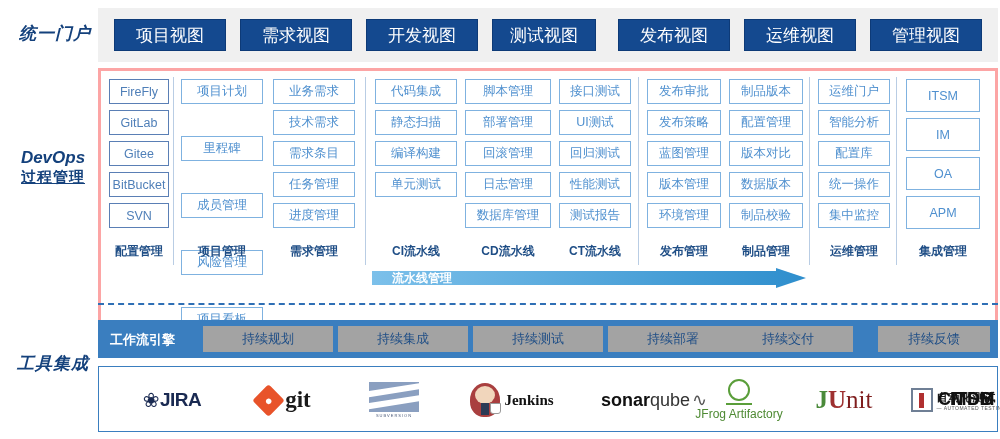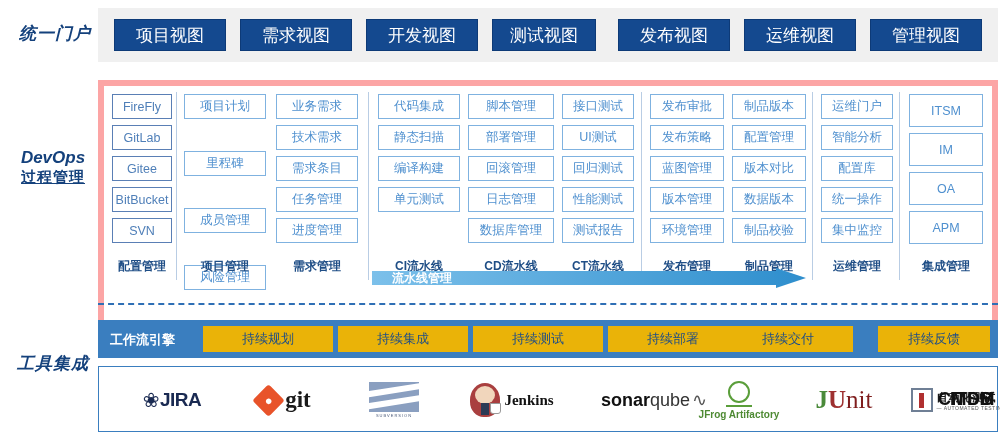--- a/index.html
+++ b/index.html
@@ -31,22 +31,22 @@
 
   
   #devops-label {
     position:absolute; left:8px; top:148px; width:90px;
     text-align:center; color:#14417c;
   }
   #devops-label .l1 { font-size:17px; font-weight:bold; font-style:italic; display:block; }
   #devops-label .l2 { font-size:15px; font-weight:bold; display:block; letter-spacing:1px;text-decoration:underline; }
 
   #devops-panel {
-    position:absolute; left:98px; top:80px; width:900px; height:260px;
-    border:6px solid #fca5a5; background:#ffffff;
+    position:absolute; left:98px; top:68px; width:900px; height:260px;
+    border:3px solid #fca5a5; background:#ffffff;
   }
   .grid-col {
     position:absolute; top:8px;
     display:flex; flex-direction:column; gap:6px; align-items:stretch;
   }
   .cell {
     height:25px; border:1px solid #7fb2e0; color:#4f90cf;
     font-size:12.5px; display:flex; align-items:center; justify-content:center;
     background:#ffffff; white-space:nowrap;
   }
@@ -83,21 +83,21 @@
   }
   #wf-bar {
     position:absolute; left:98px; top:320px; width:900px; height:38px;
     background:#3a7ebf;
   }
   #wf-title {
     position:absolute; left:12px; top:11px;
     color:#ffffff; font-size:13px; font-weight:bold;
   }
   .wf-btn {
-    position:absolute; top:6px; height:26px; background:#eab308;
+    position:absolute; top:6px; height:26px; background:#a3a3a3;
     color:#1f4e86; font-size:13px;
     display:flex; align-items:center; justify-content:center;
   }
 
   
   #logo-strip {
     position:absolute; left:98px; top:366px; width:900px; height:66px;
     border:1px solid #3a7ebf; background:#ffffff;
   }
   .logo { position:absolute; top:0; height:66px; display:flex; align-items:center; justify-content:center; }
@@ -143,21 +143,21 @@
   .jenkins .txt { font-family:"Liberation Serif",serif; font-weight:bold; font-size:15px; color:#111; }
 
   .sonar { display:flex; align-items:center; }
   .sonar .b { font-size:18px; font-weight:bold; color:#111; }
   .sonar .n { font-size:18px; color:#333; }
   .sonar .wav { margin-left:2px; font-size:18px; color:#555; }
 
   .jfrog { display:flex; flex-direction:column; align-items:center; gap:2px; }
   .jfrog .ring { width:22px; height:22px; border:2px solid #5a9e3a; border-radius:50%; }
   .jfrog .line { width:26px; height:2px; background:#5a9e3a; }
-  .jfrog .txt { font-size:10px; font-weight:bold; color:#4e8a33; }
+  .jfrog .txt { font-size:12px; font-weight:normal; color:#4e8a33; }
 
   .junit { font-family:"Liberation Serif",serif; font-size:25px; }
   .junit .j { color:#4a8a3a; font-weight:bold; }
   .junit .u { color:#9e3030; font-weight:bold; }
   .junit .rest { color:#7f1d1d;text-align:center; }
 
   .autotest { display:flex; align-items:center; gap:4px; }
   .autotest .bk {
     width:22px; height:24px; border:2px solid #6f7f95; background:#fff;
     display:flex; align-items:center; justify-content:center;

